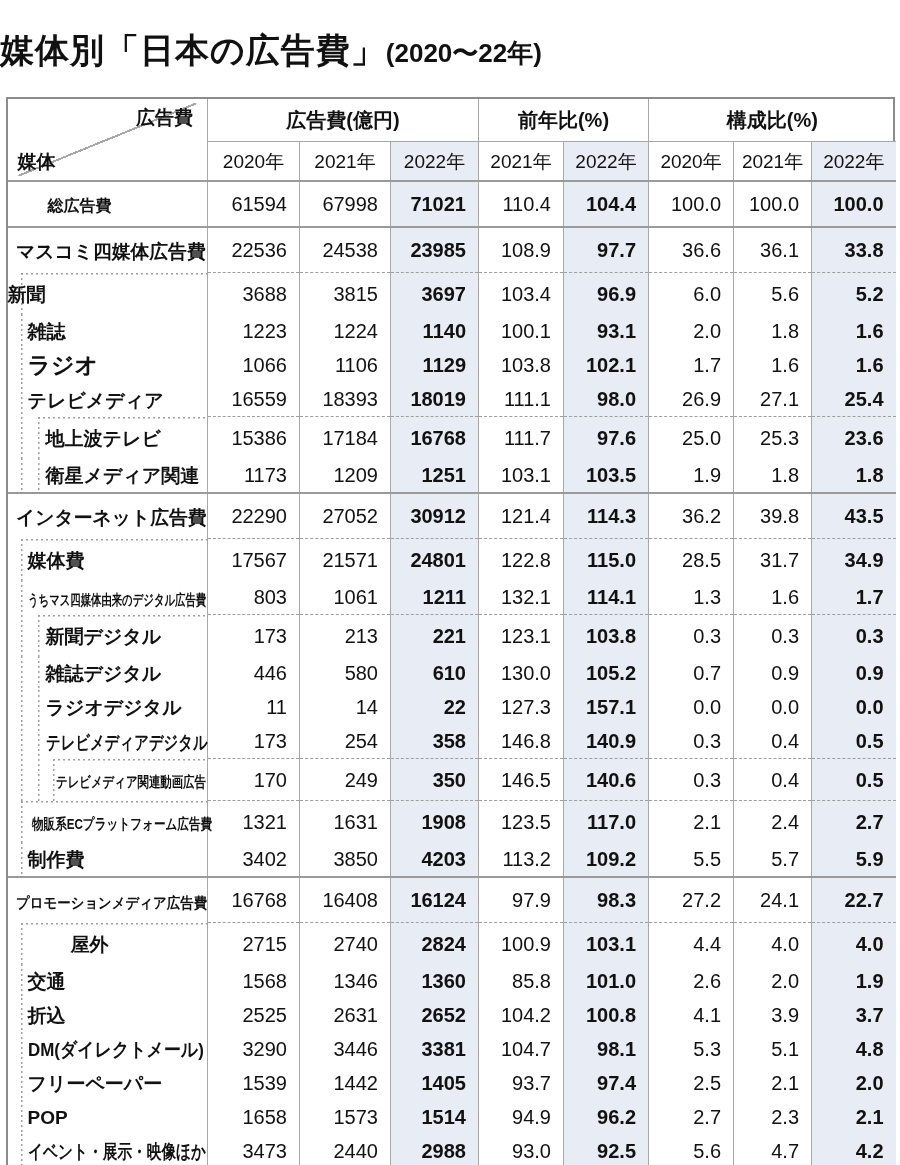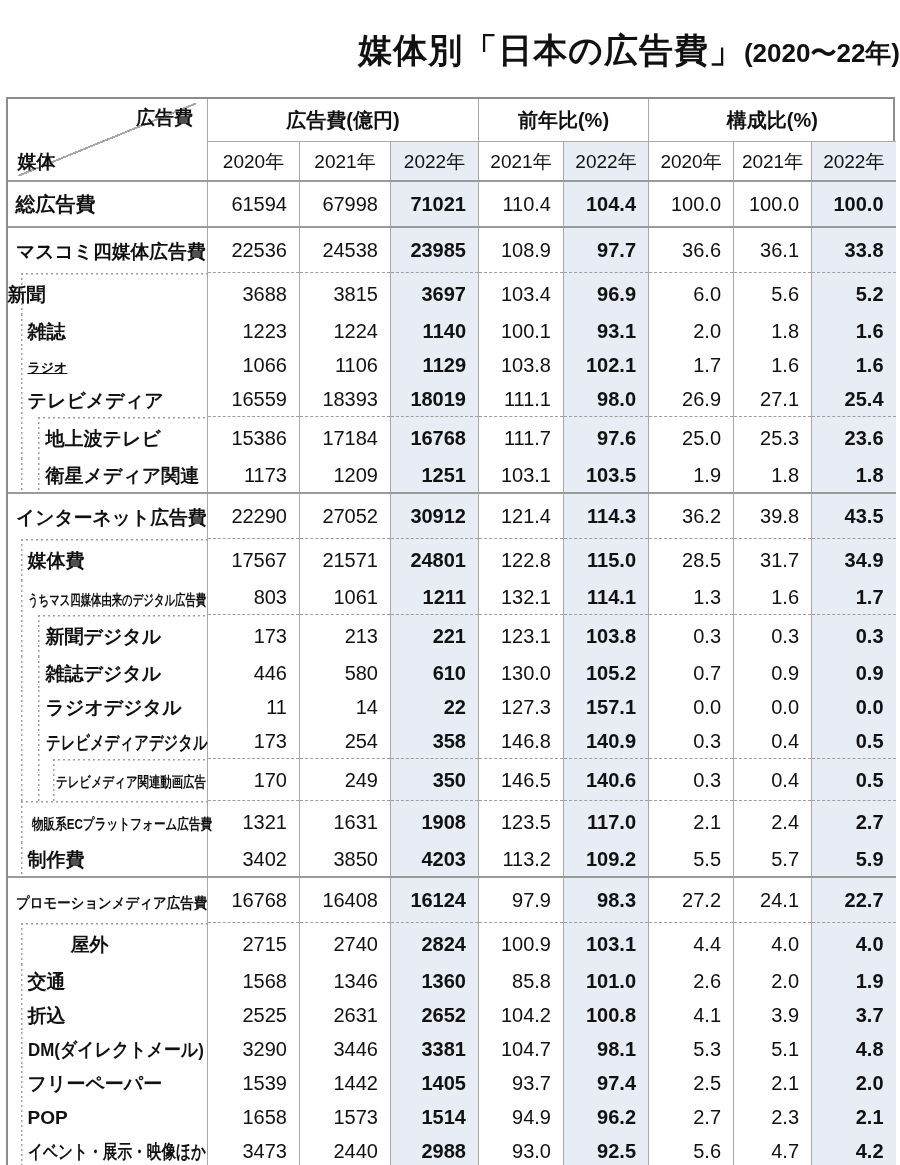--- a/index.html
+++ b/index.html
@@ -2,22 +2,22 @@
 <html><head>
 <meta charset="utf-8">
 <style>
   html,body { margin:0; padding:0; }
   body {
     width:900px; height:1165px; background:#ffffff;
     font-family:"Liberation Sans","DejaVu Sans",sans-serif; color:#111;
     overflow:hidden;
   }
   .title {
-    text-align:right; margin:32px 0 28px; font-size:34px; font-weight:700;
-    letter-spacing:1px; line-height:1.1;padding-left:16px;
+    text-align:left; margin:32px 0 28px; font-size:34px; font-weight:700;
+    letter-spacing:1px; line-height:1.1;
   }
   .title .suffix { font-size:26px; letter-spacing:0; }
 
   .table-wrap {
     width:889px; margin:0 auto; box-sizing:border-box;
     border:2px solid #8c8c8c; border-bottom:5px solid #0a0a0a;
   }
   table { border-collapse:collapse; table-layout:fixed; width:100%; }
   th,td { padding:0; vertical-align:middle; line-height:1; }
 
@@ -113,21 +113,21 @@
         <th class="hl">2022年</th>
         <th>2021年</th>
         <th class="hl">2022年</th>
         <th>2020年</th>
         <th>2021年</th>
         <th class="hl">2022年</th>
       </tr>
     </thead>
     <tbody>
         <tr class="lv0">
-          <td class="c-label" style="padding-left: 8px;"><span style="font-size: 20px; transform: scaleX(1);">総広告費</span></td>
+          <td class="c-label" style="padding-left: 8px;"><span style="font-size: 16px; transform: scaleX(1); margin-left: 32px;">総広告費</span></td>
           <td class="c-num">61594</td>
           <td class="c-num">67998</td>
           <td class="c-num hl">71021</td>
           <td class="c-num">110.4</td>
           <td class="c-num hl">104.4</td>
           <td class="c-num">100.0</td>
           <td class="c-num">100.0</td>
           <td class="c-num hl">100.0</td>
         </tr>
         <tr class="lv0">
@@ -157,21 +157,21 @@
           <td class="c-num">1223</td>
           <td class="c-num">1224</td>
           <td class="c-num hl">1140</td>
           <td class="c-num">100.1</td>
           <td class="c-num hl">93.1</td>
           <td class="c-num">2.0</td>
           <td class="c-num">1.8</td>
           <td class="c-num hl">1.6</td>
         </tr>
         <tr class="lv1">
-          <td class="c-label" style="padding-left: 20px;"><span style="font-size: 13px; transform: scaleX(1); text-decoration: underline;">ラジオ</span></td>
+          <td class="c-label" style="padding-left: 20px;"><span style="font-size: 23px; transform: scaleX(1);">ラジオ</span></td>
           <td class="c-num">1066</td>
           <td class="c-num">1106</td>
           <td class="c-num hl">1129</td>
           <td class="c-num">103.8</td>
           <td class="c-num hl">102.1</td>
           <td class="c-num">1.7</td>
           <td class="c-num">1.6</td>
           <td class="c-num hl">1.6</td>
         </tr>
         <tr class="lv1">

